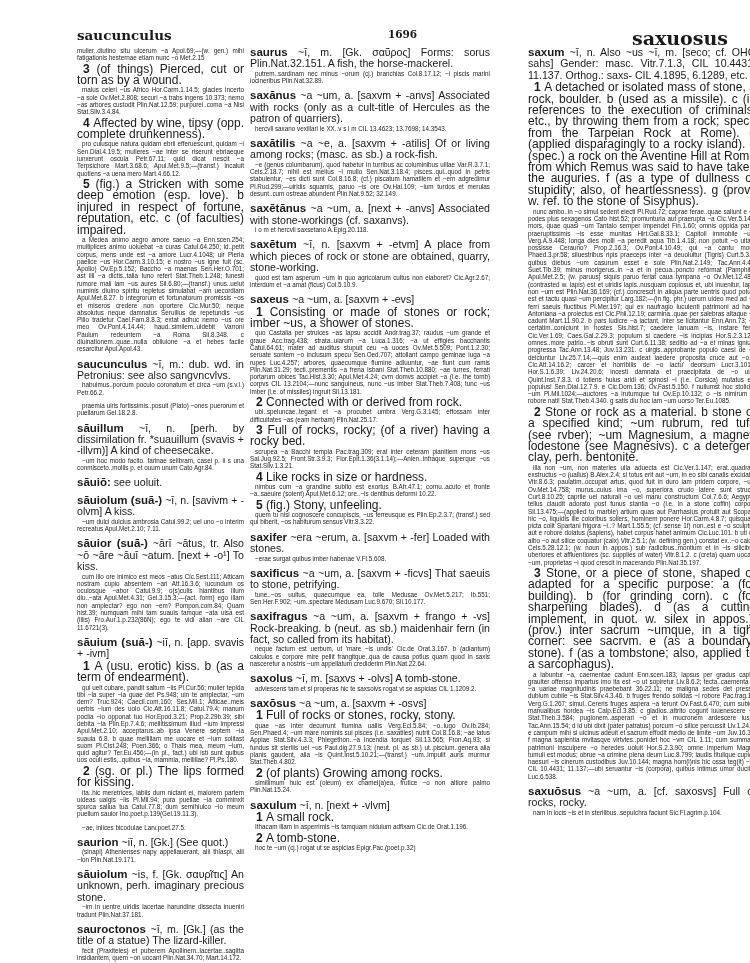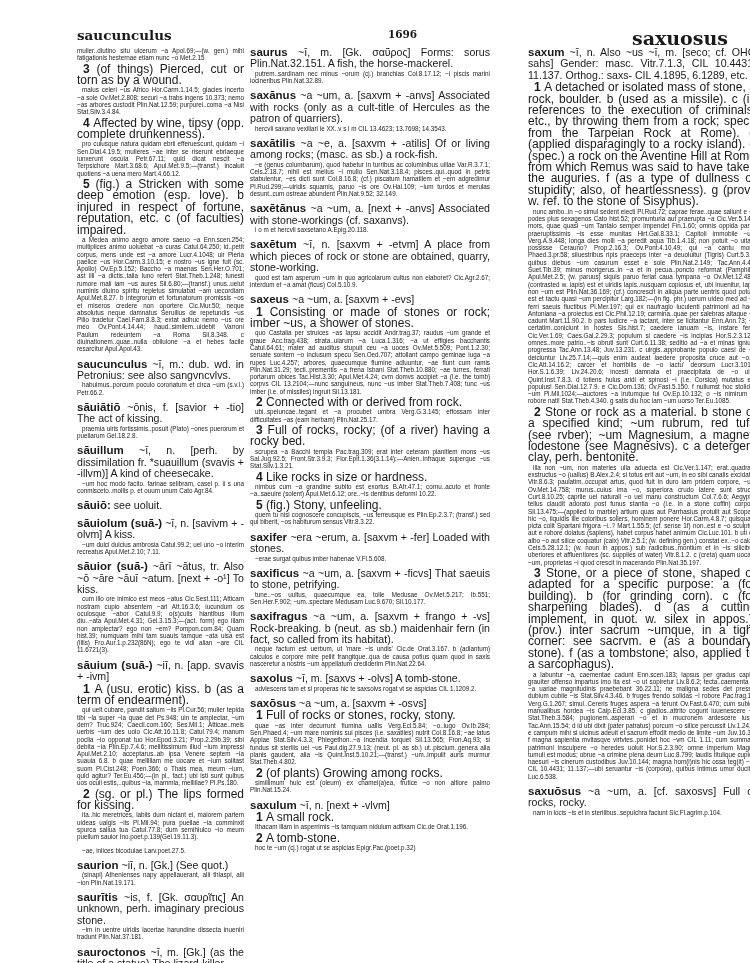--- a/index.html
+++ b/index.html
@@ -38,21 +38,20 @@
       <p class="sense"><span class="num">4 </span>Affected by wine, tipsy (opp. complete drunkenness).</p>
       <p class="cit">pro cuiusque natura quidam ebrii efferuescunt, quidam ~i Sen.Dial.4.19.5; mulieres ~ae inter se riserunt ebriaeque iunxerunt oscula Petr.67.11; quid dicat nescit ~a Terpsichore Mart.3.68.6; Apul.Met.9.5;—(transf.) incaluit quotiens ~a uena mero Mart.4.66.12.</p>
       <p class="sense"><span class="num">5 </span>(fig.) a Stricken with some deep emotion (esp. love). b injured in respect of fortune, reputation, etc. c (of faculties) impaired.</p>
       <p class="cit">a Medea animo aegro amore saeuo ~a Enn.scen.254; multiplices animo uoluebat ~a curas Catul.64.250; id..petit corpus, mens unde est ~a amore Lucr.4.1048; uir Pieria paelice ~us Hor.Carm.3.10.15; e nostro ~us igne fuit (sc. Apollo) Ov.Ep.5.152; Baccho ~a maenas Sen.Her.O.701; ast illi ~a dictis..talia Iuno refert Stat.Theb.1.248; funesti rumore mali iam ~us aures Sil.6.80;—(transf.) unus..uelut numinis diuino spiritu repletus simulabat ~am uecordiam Apul.Met.8.27. b integrorum et fortunatorum promissis ~os et miseros credere non oportere Cic.Mur.50; neque absolutus neque damnatus Seruilius de repetundis ~us Pilio tradetur Cael.Fam.8.8.3; extat adhuc nemo ~us ore meo Ov.Pont.4.14.44; haud..similem..uidebit Varroni Paulum redeuntem ~a Roma Sil.8.348. c diuinationem..quae..nulla obliuione ~a et hebes facile resarcitur Apul.Apol.43.</p>
     </div>
     <div class="entry">
       <p class="def"><span class="hw">saucunculus</span><span> ~ī, m.: dub. wd. in Petronius: see also sangvncvlvs.</span></p>
       <p class="cit">habuimus..porcum poculo coronatum et circa ~um (s.v.l.) Petr.66.2.</p>
     </div>
     <div class="entry">
-      <p class="def"><span class="hw">sāuiātiō</span><span> ~ōnis, f. [savior + -tio] The act of kissing.</span></p>
       <p class="cit">praemia uiris fortissimis..posuit (Plato) ~ones puerorum et puellarum Gel.18.2.8.</p>
     </div>
     <div class="entry">
       <p class="def"><span class="hw">sāuillum</span><span> ~ī, n. [perh. by dissimilation fr. *suauillum (svavis + -illvm)] A kind of cheesecake.</span></p>
       <p class="cit">~um hoc modo facito. farinae selibram, casei p. ii s una conmisceto..mollis p. et ouum unum Cato Agr.84.</p>
     </div>
     <div class="entry">
       <p class="def"><span class="hw">sāuiō:</span><span> see uoluit.</span></p>
     </div>
     <div class="entry">
@@ -71,21 +70,21 @@
       <p class="cit">ita..hic meretrices, labiis dum nictant ei, maiorem partem uideas ualgis ~iis Pl.Mil.94; pura puellae ~ia comminxit spurca saliua tua Catul.77.8; dum semihiulco ~io meum puellum sauior Ino.poet.p.139(Gel.19.11.3).</p>
     </div>
     <div class="entry">
       <p class="cit">~ae, inlices bicodulae Larv.poet.27.5.</p>
     </div>
     <div class="entry">
       <p class="def"><span class="hw">saurion</span><span> ~iī, n. [Gk.] (See quot.)</span></p>
       <p class="cit">(sinapi) Athenienses napy appellauerant, alii thlaspi, alii ~ion Plin.Nat.19.171.</p>
     </div>
     <div class="entry">
-      <p class="def"><span class="hw">saurītis</span><span> ~is, f. [Gk. σαυρῖτις] An unknown, perh. imaginary precious stone.</span></p>
+      <p class="def"><span class="hw">sāuiolum</span><span> ~is, f. [Gk. σαυρῖτις] An unknown, perh. imaginary precious stone.</span></p>
       <p class="cit">~im in uentre uiridis lacertae harundine dissecta inueniri tradunt Plin.Nat.37.181.</p>
     </div>
     <div class="entry">
       <p class="def"><span class="hw">sauroctonos</span><span> ~ī, m. [Gk.] (as the title of a statue) The lizard-killer.</span></p>
       <p class="cit">fecit (Praxiteles) et puberem Apollinem..lacertae..sagitta insidiantem, quem ~on uocant Plin.Nat.34.70; Mart.14.172.</p>
     </div>
   </div>
 <div class="col col2">
     <div class="entry">
       <p class="def"><span class="hw">saurus</span><span> ~ī, m. [Gk. σαῦρος] Forms: sorus Plin.Nat.32.151. A fish, the horse-mackerel.</span></p>

